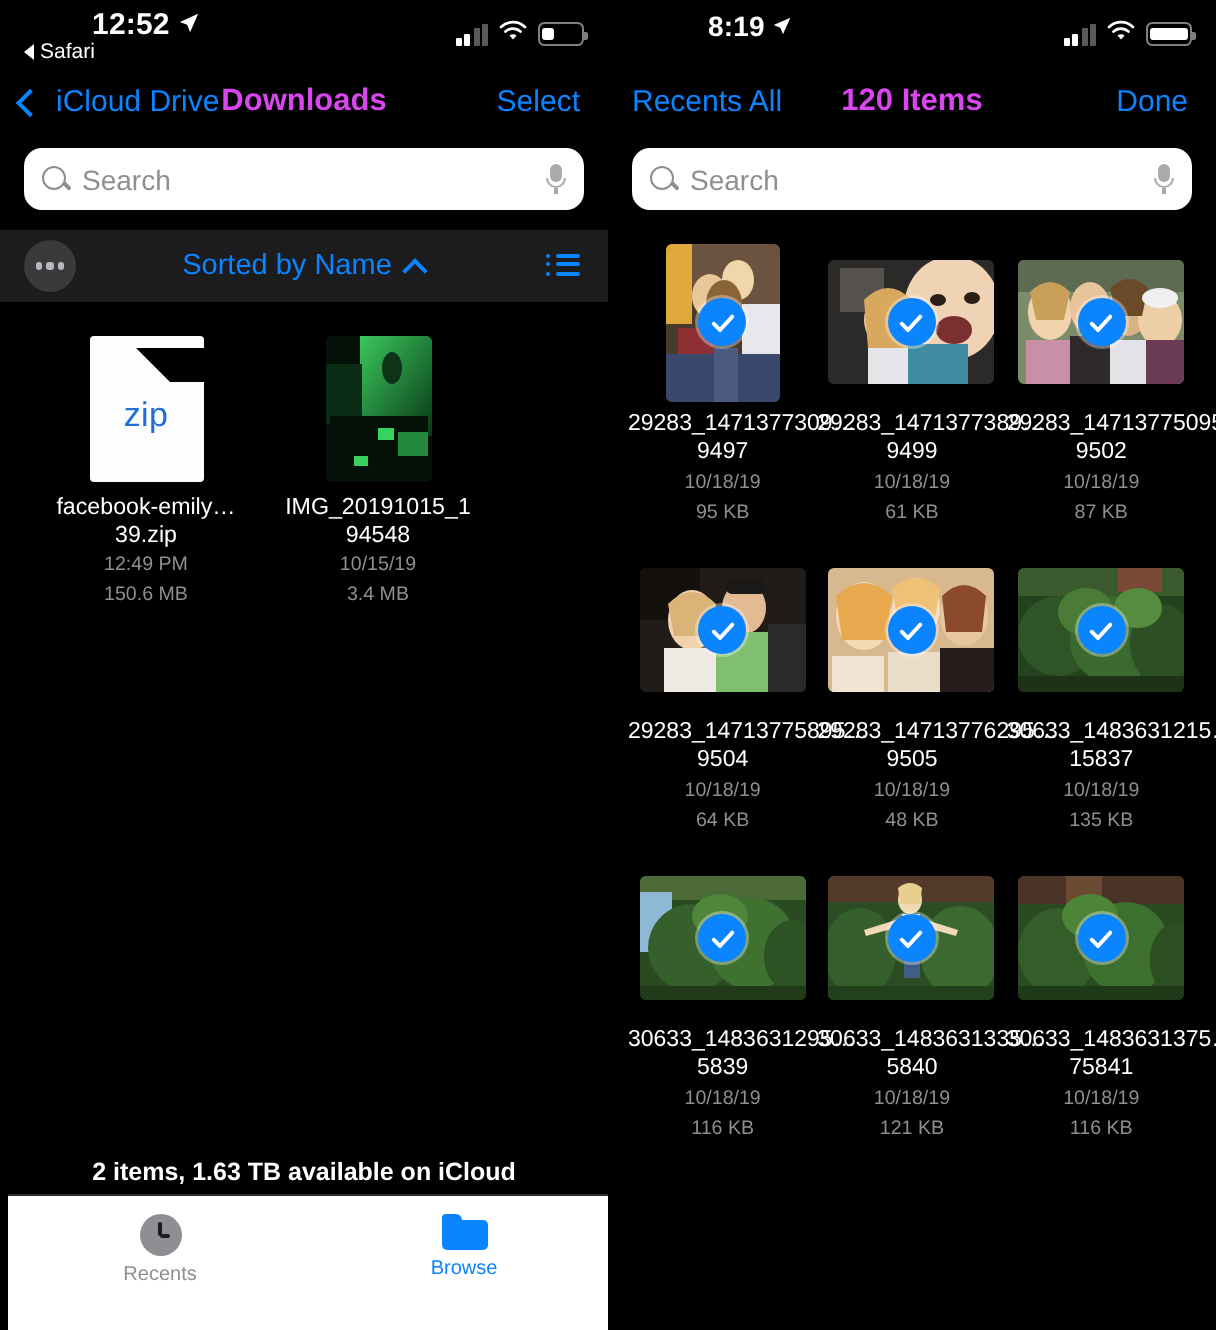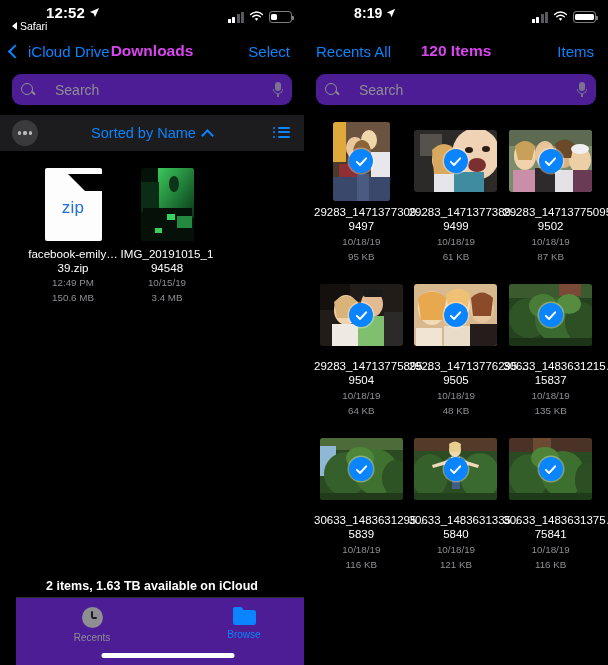--- a/index.html
+++ b/index.html
@@ -70,22 +70,22 @@
     transform: rotate(45deg);
   }
   .nav-right {
     position:absolute; right:14px; top:50%; transform:translateY(-50%);
     color:#0a84ff; font-size:15px;
   }
 
   
   .searchwrap { padding: 4px 12px 10px 12px; }
   .searchbar {
-    height: 31px; background: #4c1d95; border-radius: 9px;
-    display:flex; align-items:center; padding: 0 9px; gap:20px;
+    height: 31px; background: #ffffff; border-radius: 9px;
+    display:flex; align-items:center; padding: 0 9px; gap:6px;
   }
   .mag { width:14px; height:14px; position:relative; flex:none; }
   .mag:before {
     content:''; position:absolute; left:0; top:0; width:10px; height:10px;
     border:1.6px solid #8e8e93; border-radius:50%;
   }
   .mag:after {
     content:''; position:absolute; left:9.5px; top:9.5px; width:5px; height:1.7px;
     background:#8e8e93; transform:rotate(45deg); border-radius:1px;
   }
@@ -113,21 +113,21 @@
     border-top:2.1px solid #0a84ff; border-left:2.1px solid #0a84ff; transform:rotate(45deg);
   }
   .list-icon { position:absolute; right:14px; width:17px; height:13px; }
   .list-icon i { display:block; height:2px; background:#0a84ff; border-radius:1px; margin-bottom:2.6px; margin-left:5px; }
   .list-icon i:last-child { margin-bottom:0; }
   .list-icon b { position:absolute; left:0; width:2.2px; height:2.2px; border-radius:50%; background:#0a84ff; }
   .list-icon b:nth-of-type(1){ top:0; } .list-icon b:nth-of-type(2){ top:4.6px; } .list-icon b:nth-of-type(3){ top:9.2px; }
 
   
   .lgrid { display:flex; padding: 14px 0 0 0; }
-  .lcell { width: 94px; text-align:center; }
+  .lcell { width: 94px; margin-left: 22px; text-align:center; }
   .lcell:first-child { margin-left: 26px; }
   .lthumb { height: 76px; display:flex; align-items:flex-end; justify-content:center; }
   .zipdoc {
     width:57px; height:73px; background:#fdfdfd; border-radius:2px; position:relative;
     display:flex; align-items:center; justify-content:center;
   }
   .zipdoc .fold {
     position:absolute; right:0; top:0; width:17px; height:17px;
     background: linear-gradient(225deg, #d8d8dc 0% 50%, transparent 50%);
   }
@@ -147,22 +147,22 @@
   .fmeta { color:#8e8e93; font-size:9.8px; line-height:12px; margin-top:3px; }
 
   
   .lfooter {
     position:absolute; left:0; right:0; bottom:72px; text-align:center;
     color:#fff; font-size:12.5px; font-weight:bold;
   }
 
   
   .tabbar {
-    position:absolute; left:16px; bottom:0; width:304px; height:68px;
-    background:#4c1d95; display:flex; border-top:.5px solid #2c2c2e;
+    position:absolute; left:4px; bottom:0; width:304px; height:68px;
+    background:#ffffff; display:flex; border-top:.5px solid #2c2c2e;
   }
   .tab { flex:1; display:flex; flex-direction:column; align-items:center; padding-top:9px; gap:4px; }
   .tab .lbl { font-size:10px; }
   .tab.recents .lbl { color:#8e8e93; }
   .tab.browse .lbl { color:#0a84ff; }
   .clock-ic { width:21px; height:21px; border-radius:50%; background:#8e8e93; position:relative; }
   .clock-ic:before { content:''; position:absolute; left:9.6px; top:4px; width:1.7px; height:7px; background:#1c1c1e; border-radius:1px;}
   .clock-ic:after { content:''; position:absolute; left:10px; top:10px; width:5px; height:1.7px; background:#1c1c1e; border-radius:1px;}
   .folder-ic { width:23px; height:18px; position:relative; }
   .folder-ic:before {
@@ -403,21 +403,21 @@
         </span>
         <span class="batt">
             <span style="width:100%"></span>
           </span>
       </div>
     </div>
 
     <div class="navbar">
       <div class="nav-left plain">Recents All</div>
       <div class="nav-title">120 Items</div>
-      <div class="nav-right">Items</div>
+      <div class="nav-right">Done</div>
     </div>
 
     <div class="searchwrap">
       <div class="searchbar">
         <span class="mag"></span>
         <span class="search-ph">Search</span>
         <span class="mic">
           <span class="cap"></span>
             <span class="arc"></span>
             <span class="stem"></span>

